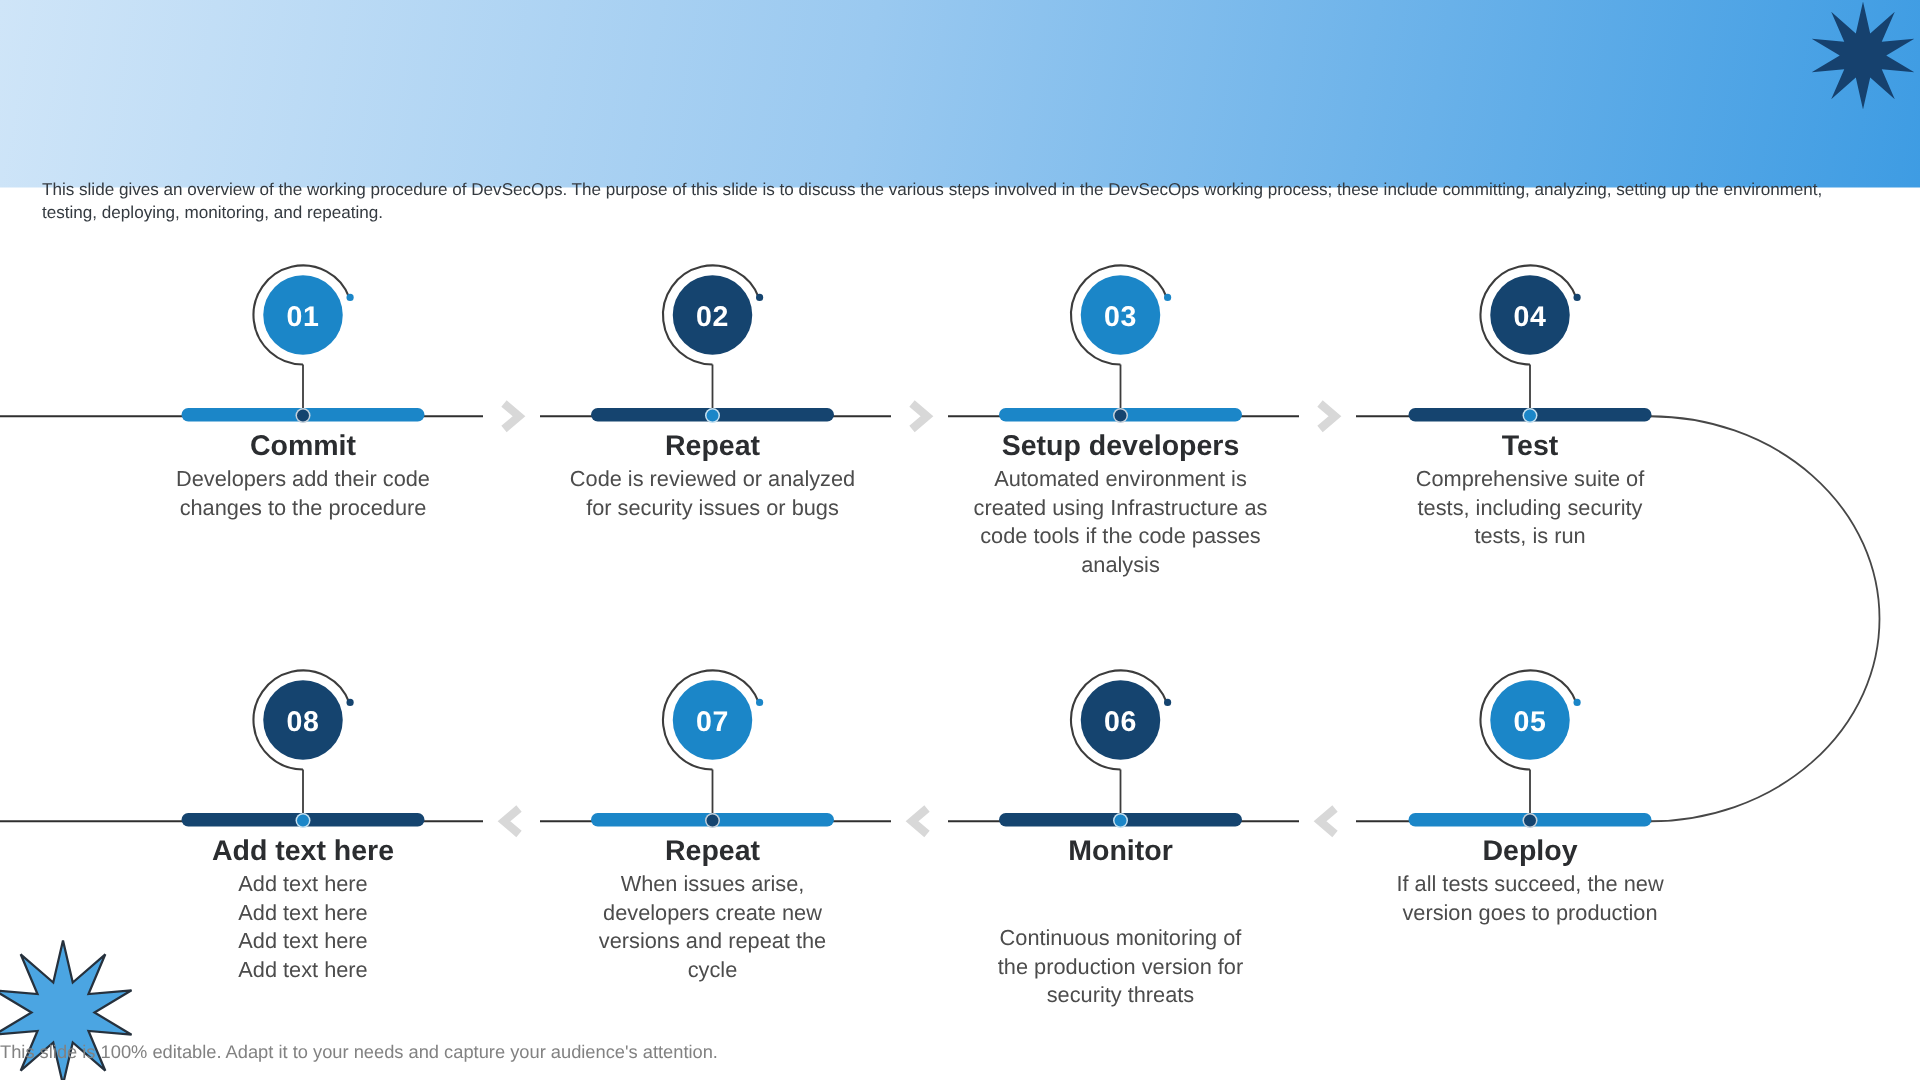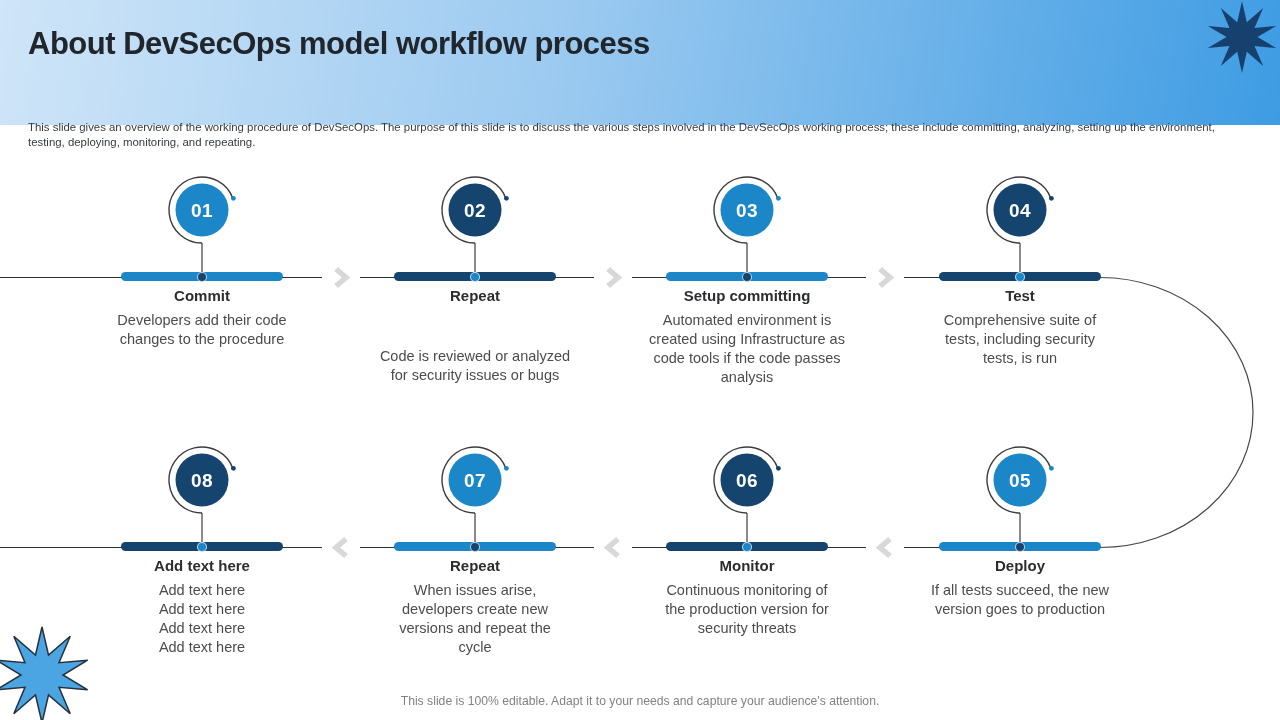--- a/index.html
+++ b/index.html
@@ -39,36 +39,35 @@
   .bar {
     position:absolute; left:29px; top:102px; width:162px; height:9px;
     border-radius:5px;
   }
   .center-dot {
     position:absolute; left:105px; top:102px; width:10px; height:10px;
     border-radius:50%; border:1px solid rgba(255,255,255,0.75);
   }
   .stitle {
     position:absolute; left:0; top:117px; width:220px;
-    font-size:15px; font-weight:700; color:#2b2d30;
+    font-size:19px; font-weight:700; color:#2b2d30;
   }
   .sdesc {
     position:absolute; top:141px; left:50%; transform:translateX(-50%);
     font-size:14.5px; line-height:1.32; color:#4c4c4c; white-space:pre-line;
   }
   .footer {
-    position:absolute; left:0; top:694px; width:1280px; text-align:center;
+    position:absolute; left:0; top:694px; width:1280px; 
     font-size:12.2px; color:#828282;
   }
 </style>
 </head>
 <body>
 
 <div class="header">
-  <div class="title">About DevSecOps model workflow process</div>
   <div class="subtitle">This slide gives an overview of the working procedure of DevSecOps. The purpose of this slide is to discuss the various steps involved in the DevSecOps working process; these include committing, analyzing, setting up the environment, testing, deploying, monitoring, and repeating.</div>
   <svg class="header-star">
     <polygon id="star-dark" points="1242.0,1.0 1246.8,22.3 1263.2,7.9 1254.5,27.9 1276.2,25.9 1257.5,37.0 1276.2,48.1 1254.5,46.1 1263.2,66.1 1246.8,51.7 1242.0,73.0 1237.2,51.7 1220.8,66.1 1229.5,46.1 1207.8,48.1 1226.5,37.0 1207.8,25.9 1229.5,27.9 1220.8,7.9 1237.2,22.3" style="fill: rgb(22, 65, 110);"></polygon>
   </svg>
 </div>
 
 <div id="diagram">
   <svg class="wires">
 
     <line x1="0" y1="152.5" x2="1101" y2="152.5" stroke="#2f2f2f" stroke-width="1.2"></line>
@@ -118,33 +117,33 @@
     <svg class="node" viewBox="0 0 80 107">
       <path class="arc" d="M 40 73 A 33 33 0 1 1 71.0 28.7"></path>
       <line class="tail" x1="40" y1="73" x2="40" y2="107"></line>
       <circle class="dot-end" cx="71.4" cy="28.3" r="2.4" fill="#15446f"></circle>
       <circle class="bubble" cx="40" cy="40" r="26.5" fill="#15446f"></circle>
       <text class="num" x="40" y="47" text-anchor="middle">02</text>
     </svg>
     <div class="bar" style="background: rgb(21, 68, 111);"></div>
     <div class="center-dot" style="background: rgb(27, 134, 200);"></div>
     <div class="stitle">Repeat</div>
-    <div class="sdesc" style="width: 196px; margin-top: 36px;">Code is reviewed or analyzed for security issues or bugs</div>
+    <div class="sdesc" style="width: 196px;">Code is reviewed or analyzed for security issues or bugs</div>
   </div>
     <div class="step" style="left: 637px; top: 45px;">
     <svg class="node" viewBox="0 0 80 107">
       <path class="arc" d="M 40 73 A 33 33 0 1 1 71.0 28.7"></path>
       <line class="tail" x1="40" y1="73" x2="40" y2="107"></line>
       <circle class="dot-end" cx="71.4" cy="28.3" r="2.4" fill="#1b86c8"></circle>
       <circle class="bubble" cx="40" cy="40" r="26.5" fill="#1b86c8"></circle>
       <text class="num" x="40" y="47" text-anchor="middle">03</text>
     </svg>
     <div class="bar" style="background: rgb(27, 134, 200);"></div>
     <div class="center-dot" style="background: rgb(21, 68, 111);"></div>
-    <div class="stitle">Setup committing</div>
+    <div class="stitle">Setup developers</div>
     <div class="sdesc" style="width: 212px;">Automated environment is created using Infrastructure as code tools if the code passes analysis</div>
   </div>
     <div class="step" style="left: 910px; top: 45px;">
     <svg class="node" viewBox="0 0 80 107">
       <path class="arc" d="M 40 73 A 33 33 0 1 1 71.0 28.7"></path>
       <line class="tail" x1="40" y1="73" x2="40" y2="107"></line>
       <circle class="dot-end" cx="71.4" cy="28.3" r="2.4" fill="#15446f"></circle>
       <circle class="bubble" cx="40" cy="40" r="26.5" fill="#15446f"></circle>
       <text class="num" x="40" y="47" text-anchor="middle">04</text>
     </svg>
@@ -170,21 +169,21 @@
     <svg class="node" viewBox="0 0 80 107">
       <path class="arc" d="M 40 73 A 33 33 0 1 1 71.0 28.7"></path>
       <line class="tail" x1="40" y1="73" x2="40" y2="107"></line>
       <circle class="dot-end" cx="71.4" cy="28.3" r="2.4" fill="#15446f"></circle>
       <circle class="bubble" cx="40" cy="40" r="26.5" fill="#15446f"></circle>
       <text class="num" x="40" y="47" text-anchor="middle">06</text>
     </svg>
     <div class="bar" style="background: rgb(21, 68, 111);"></div>
     <div class="center-dot" style="background: rgb(27, 134, 200);"></div>
     <div class="stitle">Monitor</div>
-    <div class="sdesc" style="width: 172px;">Continuous monitoring of the production version for security threats</div>
+    <div class="sdesc" style="width: 172px; margin-top: 36px;">Continuous monitoring of the production version for security threats</div>
   </div>
     <div class="step" style="left: 365px; top: 315px;">
     <svg class="node" viewBox="0 0 80 107">
       <path class="arc" d="M 40 73 A 33 33 0 1 1 71.0 28.7"></path>
       <line class="tail" x1="40" y1="73" x2="40" y2="107"></line>
       <circle class="dot-end" cx="71.4" cy="28.3" r="2.4" fill="#1b86c8"></circle>
       <circle class="bubble" cx="40" cy="40" r="26.5" fill="#1b86c8"></circle>
       <text class="num" x="40" y="47" text-anchor="middle">07</text>
     </svg>
     <div class="bar" style="background: rgb(27, 134, 200);"></div>

